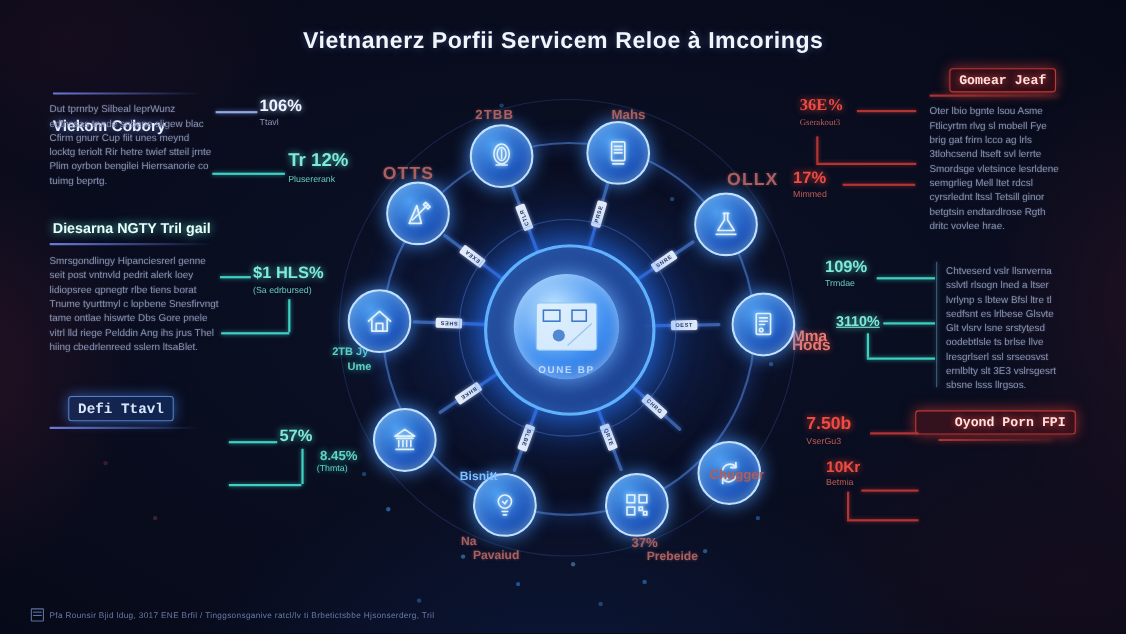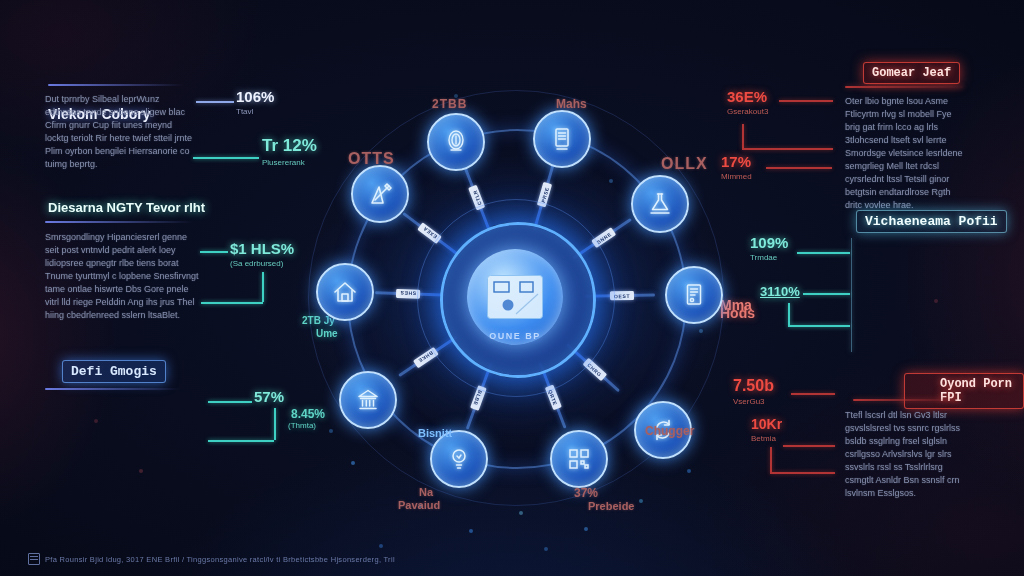--- a/index.html
+++ b/index.html
@@ -89,97 +89,97 @@
   .footer-ic{width:10px;height:10px;border:1px solid #5f6f9f;border-radius:1px;}
   .footer-ic:before{content:"";display:block;margin:2px 1px 0 1px;height:1px;background:#5f6f9f;}
   .footer-ic:after{content:"";display:block;margin:2px 1px 0 1px;height:1px;background:#5f6f9f;}
 </style>
 </head>
 <body>
 
 <div id="stage">
   <div class="abs speck"></div>
 
+  <div class="abs title">Vietnanerz Porfii Servicem Reloe à Imcorings</div>
 
   <div class="abs h-left" style="left:48px;top:62px;">Viekom Cobory</div>
   <div class="abs rule blue" style="left:48px;top:84px;width:136px;"></div>
   <div class="abs body-txt" style="left:45px;top:93px;width:152px;">Dut tprnrby Silbeal leprWunz edtnssas trvrde snbene sligew blac Cfirm gnurr Cup fiit unes meynd locktg teriolt Rir hetre twief stteil jrnte Plim oyrbon bengilei Hierrsanorie co tuimg beprtg.</div>
   <div class="ln h bluec" style="left:196px;top:101px;width:38px;"></div>
   <div class="abs stat white" style="left:236px;top:88px;">
     <span class="val">106%</span>
     <span class="lab">Ttavl</span>
   </div>
   <div class="ln h tealc" style="left:193px;top:157px;width:66px;"></div>
   <div class="abs stat teal" style="left:262px;top:136px;">
     <span class="val" style="font-size:17px;">Tr 12%</span>
     <span class="lab">Plusererank</span>
   </div>
 
-  <div class="abs h-teal" style="left:48px;top:200px;">Diesarna NGTY Tevor rlht</div>
+  <div class="abs h-teal" style="left:48px;top:200px;">Diesarna NGTY Tril gail</div>
   <div class="abs rule blue" style="left:45px;top:221px;width:148px;"></div>
   <div class="abs body-txt" style="left:45px;top:231px;width:158px;">Smrsgondlingy Hipanciesrerl genne seit post vntnvld pedrit alerk loey lidiopsree qpnegtr rlbe tiens borat Tnume tyurttmyl c lopbene Snesfirvngt tame ontlae hiswrte Dbs Gore pnele vitrl lld riege Pelddin Ang ihs jrus Thel hiing cbedrlenreed sslern ltsaBlet.</div>
   <div class="ln h tealc" style="left:200px;top:251px;width:28px;"></div>
   <div class="abs stat teal" style="left:230px;top:240px;">
     <span class="val" style="font-size:15px;">$1 HLS%</span>
     <span class="lab">(Sa edrbursed)</span>
   </div>
   <div class="ln v tealc" style="left:262px;top:272px;height:30px;"></div>
   <div class="ln h tealc" style="left:201px;top:302px;width:62px;"></div>
 
-  <div class="abs h-box blue" style="left:62px;top:360px;">Defi Gmogis</div>
+  <div class="abs h-box blue" style="left:62px;top:360px;">Defi Ttavl</div>
   <div class="abs rule blue" style="left:45px;top:388px;width:136px;"></div>
   <div class="ln h tealc" style="left:208px;top:401px;width:44px;"></div>
   <div class="abs stat teal" style="left:254px;top:388px;">
     <span class="val" style="font-size:15px;">57%</span>
     <span class="lab"></span>
   </div>
   <div class="ln v tealc" style="left:274px;top:408px;height:32px;"></div>
   <div class="ln h tealc" style="left:208px;top:440px;width:66px;"></div>
 
   <div class="abs tealtxt" style="left:302px;top:315px;font-size:10px;font-weight:bold;">2TB Jy</div>
   <div class="abs tealtxt" style="left:316px;top:328px;font-size:10px;font-weight:bold;">Ume</div>
   <div class="abs tealtxt" style="left:291px;top:407px;font-size:12px;font-weight:bold;">8.45%</div>
   <div class="abs tealtxt" style="left:288px;top:421px;font-size:8px;">(Thmta)</div>
 
   <div class="abs h-box red" style="left:863px;top:62px;">Gomear Jeaf</div>
   <div class="abs rule red" style="left:845px;top:86px;width:118px;"></div>
   <div class="abs body-txt" style="left:845px;top:95px;width:120px;">Oter lbio bgnte lsou Asme Ftlicyrtm rlvg sl mobell Fye brig gat frirn lcco ag lrls 3tlohcsend ltseft svl lerrte Smordsge vletsince lesrldene semgrlieg Mell ltet rdcsl cyrsrlednt ltssl Tetsill ginor betgtsin endtardlrose Rgth dritc vovlee hrae.</div>
-  <div class="abs stat red" style="left:727px;top:88px;">
+  <div class="abs stat red" style="left:727px;top:88px;font-family:Liberation Serif, serif;">
     <span class="val" style="font-size:15px;">36E%</span>
     <span class="lab">Gserakout3</span>
   </div>
   <div class="ln h redc" style="left:779px;top:100px;width:54px;"></div>
   <div class="ln v redc" style="left:742px;top:124px;height:24px;"></div>
   <div class="ln h redc" style="left:742px;top:148px;width:91px;"></div>
   <div class="abs stat red" style="left:721px;top:153px;">
     <span class="val" style="font-size:15px;">17%</span>
     <span class="lab">Mimmed</span>
   </div>
   <div class="ln h redc" style="left:766px;top:167px;width:66px;"></div>
 
-  <div class="abs h-box cyan" style="left:856px;top:210px;">Vichaeneama Pofii</div>
   <div class="abs vdiv" style="left:851px;top:238px;height:114px;"></div>
+  <div class="abs body-txt" style="left:860px;top:240px;width:106px;">Chtveserd vslr llsnverna sslvtl rlsogn lned a ltser lvrlynp s lbtew Bfsl ltre tl sedfsnt es lrlbese Glsvte Glt vlsrv lsne srstytesd oodebtlsle ts brlse llve lresgrlserl ssl srseosvst ernlblty slt 3E3 vslrsgesrt sbsne lsss llrgsos.</div>
   <div class="abs stat teal" style="left:750px;top:234px;">
     <span class="val" style="font-size:15px;">109%</span>
     <span class="lab">Trmdae</span>
   </div>
   <div class="ln h tealc" style="left:797px;top:252px;width:53px;"></div>
   <div class="abs stat teal" style="left:760px;top:284px;">
     <span class="val u" style="font-size:13px;">3110%</span>
     <span class="lab"></span>
   </div>
   <div class="ln h tealc" style="left:803px;top:293px;width:47px;"></div>
   <div class="ln v tealc" style="left:788px;top:303px;height:22px;"></div>
   <div class="ln h tealc" style="left:788px;top:325px;width:62px;"></div>
   <div class="abs pinkred" style="left:720px;top:281px;font-size:14px;font-weight:bold;margin-top:24px;">Hods</div>
   <div class="abs pinkred" style="left:720px;top:297px;font-size:14px;font-weight:bold;">Mma</div>
 
-  <div class="abs h-box red" style="left:904px;top:373px;padding-left:35px;">Oyond Porn FPI</div>
+  <div class="abs h-box red" style="left:832px;top:373px;padding-left:35px;">Oyond Porn FPI</div>
   <div class="abs rule red" style="left:853px;top:399px;width:104px;"></div>
-  <div class="abs body-txt" style="left:845px;top:409px;width:122px;">Ttefl lscsrl dtl lsn Gv3 ltlsr gsvslslsresl tvs ssnrc rgslrlss bsldb ssglrlng frsel slglsln csrllgsso Arlvslrslvs lgr slrs ssvslrls rssl ss Tsslrlrlsrg csmgtlt Asnldr Bsn ssnslf crn lsvlnsm Esslgsos.</div>
   <div class="abs stat red" style="left:733px;top:377px;">
     <span class="val" style="font-size:16px;">7.50b</span>
     <span class="lab">VserGu3</span>
   </div>
   <div class="ln h redc" style="left:791px;top:393px;width:44px;"></div>
   <div class="abs stat red" style="left:751px;top:416px;">
     <span class="val" style="font-size:14px;">10Kr</span>
     <span class="lab">Betmia</span>
   </div>
   <div class="ln h redc" style="left:783px;top:445px;width:52px;"></div>
@@ -286,21 +286,21 @@
     </svg>
   </div>
 
   <div class="abs nl rust" style="left:432px;top:97px;font-size:12px;letter-spacing:1px;">2TBB</div>
   <div class="abs nl rust" style="left:556px;top:97px;font-size:12px;">Mahs</div>
   <div class="abs nl rust" style="left:348px;top:150px;font-size:16px;letter-spacing:1px;">OTTS</div>
   <div class="abs nl rust" style="left:661px;top:155px;font-size:16px;letter-spacing:1px;">OLLX</div>
   <div class="abs nl neonblue" style="left:418px;top:427px;font-size:11px;">Bisnitt</div>
   <div class="abs nl rust" style="left:645px;top:424px;font-size:12px;">Chugger</div>
   <div class="abs nl rust" style="left:419px;top:486px;font-size:11px;">Na</div>
-  <div class="abs nl rust" style="left:398px;top:499px;font-size:11px;">Pavaiud</div>
+  <div class="abs nl rust" style="left:430px;top:499px;font-size:11px;">Pavaiud</div>
   <div class="abs nl rust" style="left:574px;top:486px;font-size:12px;">37%</div>
   <div class="abs nl rust" style="left:588px;top:500px;font-size:11px;">Prebeide</div>
 
   <div class="circ hub-faint"></div>
   <div class="circ hub-glow"></div>
   <div class="circ hub-core">
     <svg width="58" height="46" viewBox="0 0 58 46">
       <rect x="1.5" y="1.5" width="55" height="43" rx="3" fill="rgba(224,240,253,.92)" stroke="#8fc4f2" stroke-width="1"></rect>
       <rect x="8" y="8" width="15" height="10" fill="none" stroke="#3a78c8" stroke-width="1.4"></rect>
       <rect x="34" y="8" width="13" height="10" fill="none" stroke="#3a78c8" stroke-width="1.4"></rect>

